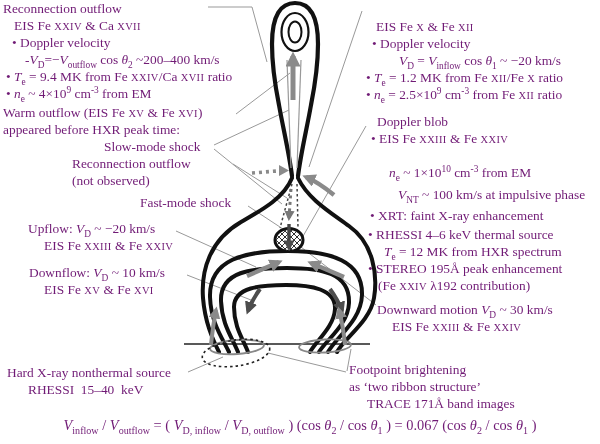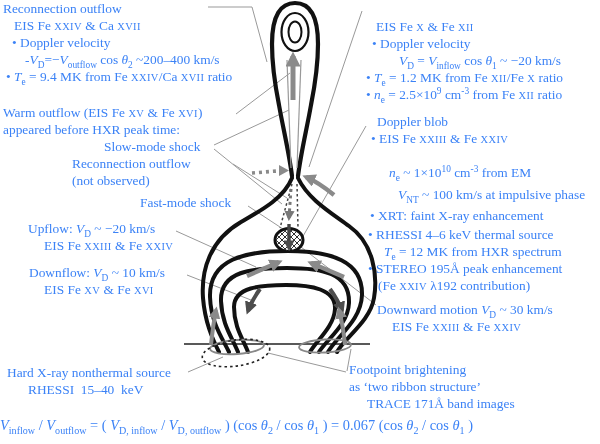--- a/index.html
+++ b/index.html
@@ -1,23 +1,23 @@
 <!DOCTYPE html>
 <html><head>
 <meta charset="utf-8">
 <style>
   html,body{margin:0;padding:0;background:#ffffff;}
   .stage{position:relative;width:600px;height:444px;background:#ffffff;overflow:hidden;
-         font-family:"Liberation Serif",serif;color:#3b82f6;}
+         font-family:"Liberation Serif",serif;color:#701a75;}
   .stage svg{position:absolute;left:0;top:0;}
   .lbl{position:absolute;font-size:13.4px;line-height:16px;white-space:pre;}
   .lbl i{font-style:italic;}
   .lbl sub,.lbl sup,.formula sub,.formula sup{font-size:70%;line-height:0;}
   .sc{font-size:0.78em;letter-spacing:0.4px;}
-  .formula{position:absolute;left:0;right:0;top:417px;text-align:left;font-size:14.4px;white-space:pre;}
+  .formula{position:absolute;left:0;right:0;top:417px;text-align:center;font-size:14.4px;white-space:pre;}
 </style>
 </head>
 <body>
 
 <div class="stage">
 
   <svg width="600" height="444" viewBox="0 0 600 444">
     <defs>
       <marker id="ah-gray" viewBox="0 0 10 10" refX="7" refY="5" markerWidth="3" markerHeight="3" orient="auto">
         <path d="M0,0 L10,5 L0,10 z" fill="#8a8a8a"></path>
@@ -105,20 +105,21 @@
       <ellipse cx="325" cy="346" rx="26" ry="6.5" transform="rotate(-3 325 346)" stroke="#888888" stroke-width="1.8"></ellipse>
       <ellipse cx="236" cy="353" rx="34" ry="13" transform="rotate(-8 236 353)" stroke="#222222" stroke-width="1.6" stroke-dasharray="2.5 3"></ellipse>
     </g>
   </svg>
 
   <div class="lbl" style="left:3px;top:1px">Reconnection outflow</div>
   <div class="lbl" style="left:14px;top:18px">EIS Fe <span class="sc">XXIV</span> &amp; Ca <span class="sc">XVII</span></div>
   <div class="lbl" style="left:12px;top:35px">• Doppler velocity</div>
   <div class="lbl" style="left:25px;top:52px">-<i>V</i><sub>D</sub>=−<i>V</i><sub>outflow</sub> cos <i>θ</i><sub>2</sub> ~200–400 km/s</div>
   <div class="lbl" style="left:6px;top:69px">• <i>T</i><sub>e</sub> = 9.4 MK from Fe <span class="sc">XXIV</span>/Ca <span class="sc">XVII</span> ratio</div>
+  <div class="lbl" style="left:6px;top:86px">• <i>n</i><sub>e</sub> ~ 4×10<sup>9</sup> cm<sup>-3</sup> from EM</div>
 
   <div class="lbl" style="left:3px;top:122px">appeared before HXR peak time:</div>
   <div class="lbl" style="left:3px;top:105px">Warm outflow (EIS Fe <span class="sc">XV</span> &amp; Fe <span class="sc">XVI</span>)</div>
 
   <div class="lbl" style="left:104px;top:139px">Slow-mode shock</div>
   <div class="lbl" style="left:72px;top:156px">Reconnection outflow</div>
   <div class="lbl" style="left:72px;top:173px">(not observed)</div>
   <div class="lbl" style="left:140px;top:195px">Fast-mode shock</div>
 
   <div class="lbl" style="left:28px;top:221px">Upflow: <i>V</i><sub>D</sub> ~ −20 km/s</div>

